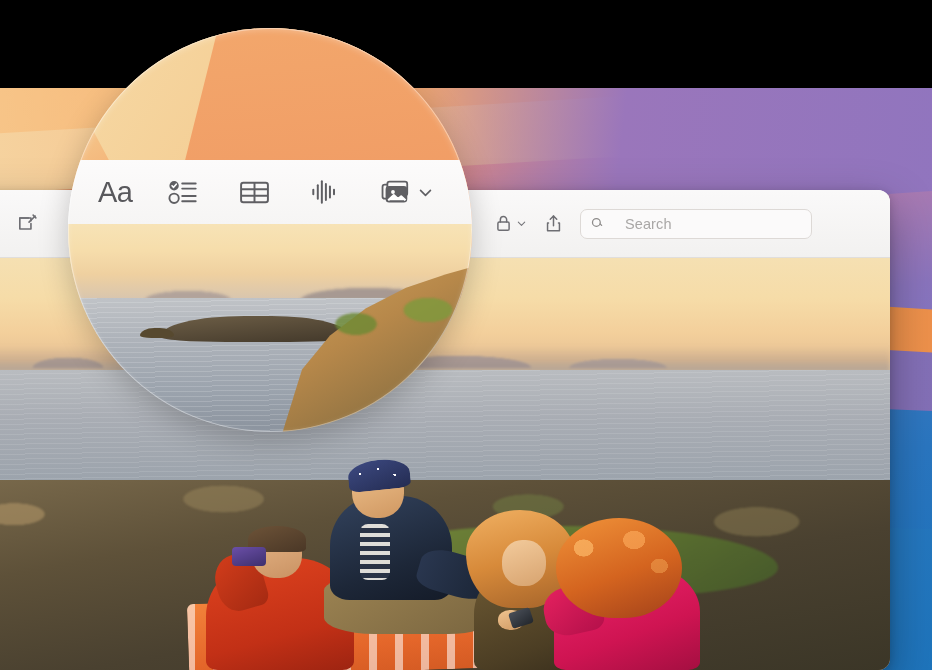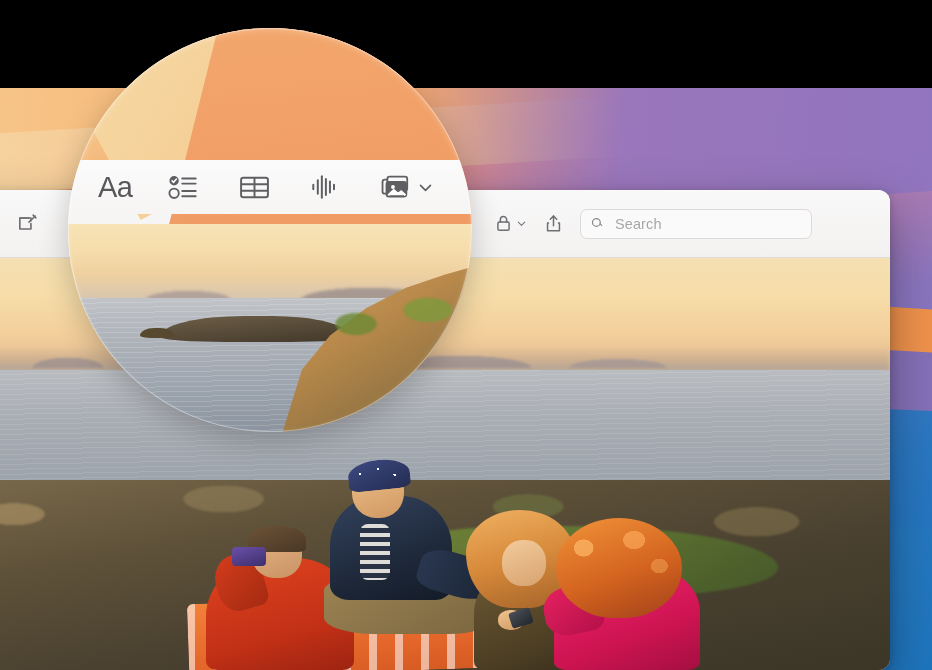--- a/index.html
+++ b/index.html
@@ -41,21 +41,21 @@
   .tb-left{ display:flex; align-items:center; gap:22px; padding-left:78px; }
   .tb-right{ margin-left:auto; display:flex; align-items:center; gap:16px; padding-right:78px; }
 
   .tb-btn{ display:flex; align-items:center; justify-content:center;
     color:#6e6e73; cursor:default; background:none; border:none; }
   .tb-btn svg{ display:block; }
   .chev{ color:#75757a; margin-left:2px; }
 
   .search-box{ width:232px; height:30px; border-radius:7px;
     background:#fbfafa; border:1px solid #ddd9d6; display:flex; align-items:center;
-    padding:0 9px; gap:10px; }
+    padding:0 9px; gap:20px; }
   .search-ph{ font-size:14.5px; color:#a9a7a6; letter-spacing:.1px; }
 
   
   .photo{ position:absolute; left:0; top:68px; width:100%; height:412px; overflow:hidden; }
 
   
   .sky{ position:absolute; left:0; top:0; width:100%; height:118px;
     background:linear-gradient(180deg,#f5e0b2 0%,#f6dca8 34%,#f3cf9b 64%,#e7c295 86%,#cfc2b0 100%); }
   .haze{ position:absolute; left:0; top:88px; width:100%; height:26px;
     background:linear-gradient(180deg,rgba(176,160,150,.0),rgba(150,136,132,.55));
@@ -207,21 +207,21 @@
     border-radius:50%; overflow:hidden;
     box-shadow:0 8px 30px rgba(0,0,0,.22); }
   .loupe-inner{ position:absolute; inset:0; }
   .lp-sky{ position:absolute; left:0; top:0; width:100%; height:160px;
     background:linear-gradient(150deg,#f6d79e 0%,#f5cd92 22%,#f4ae72 48%,#f3a169 68%,#f09a63 100%); }
   .lp-wedge1{ position:absolute; left:-40px; top:-20px; width:300px; height:240px;
     background:linear-gradient(150deg,#f7dca8,#f3c88d); transform:rotate(-28deg); transform-origin:top left; }
   .lp-wedge2{ position:absolute; left:160px; top:-40px; width:340px; height:260px;
     background:linear-gradient(160deg,#f3a96d,#ef9460); transform:rotate(14deg); transform-origin:top left; }
 
-  .lp-toolbar{ position:absolute; left:0; top:132px; width:100%; height:54px;
+  .lp-toolbar{ position:absolute; left:0; top:132px; width:100%; height:64px;
     background:linear-gradient(180deg,#fcfbfb,#f6f5f4);
     display:flex; }
   .lp-icons{ display:flex; align-items:center; gap:34px; padding-left:30px; color:#5f5f63; }
   .lp-aa{ font-size:29px; color:#58585c; letter-spacing:-.5px; line-height:1; }
 
   .lp-photo{ position:absolute; left:0; top:196px; width:100%; height:208px; overflow:hidden; }
   .lp-sky2{ position:absolute; left:0; top:0; width:100%; height:74px;
     background:linear-gradient(180deg,#f7e3b6 0%,#f6ddab 36%,#efd0a0 68%,#d9c6ae 100%); }
   .lp-hills{ position:absolute; left:0; top:54px; width:100%; height:22px;
     background:

